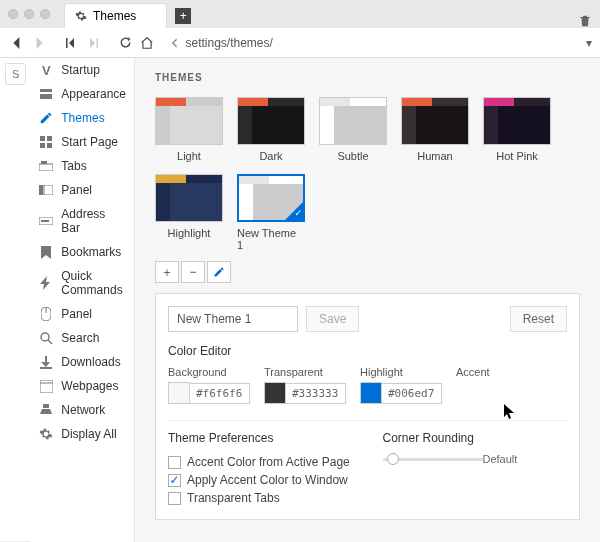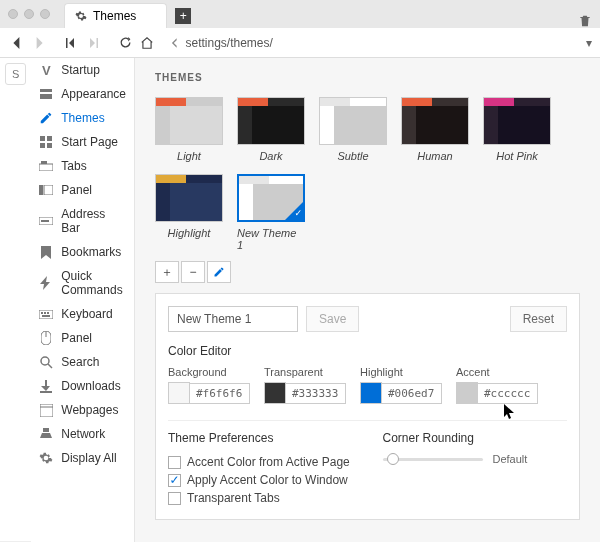--- a/index.html
+++ b/index.html
@@ -31,21 +31,21 @@
 .themes-grid { display:flex; flex-wrap:wrap; gap:12px 14px; margin-bottom:10px; }
 .theme-card { width:68px; display:flex; flex-direction:column; align-items:center; gap:5px; }
 .thumb { width:68px; height:48px; border:1px solid #ccc; position:relative; overflow:hidden; }
 .theme-card.sel .thumb { border:2px solid #006ed7; }
 .sel-mark { position:absolute; bottom:0; right:0; width:0; height:0; border-left:18px solid transparent; border-bottom:18px solid #006ed7; }
 .sel-mark::after { content:"✓"; position:absolute; bottom:-16px; right:1px; color:#fff; font-size:9px; }
 .t-top { height:8px; width:30px; }
 .t-rest { position:absolute; top:8px; left:0; right:0; bottom:0; display:flex; }
 .t-side { width:14px; }
 .t-main { flex:1; }
-.theme-name { font-size:11px; color:#444;font-style:italic; }
+.theme-name { font-size:11px; color:#444; }
 .icon-row { display:flex; gap:2px; margin-bottom:10px; }
 .icon-btn { width:24px; height:22px; border:1px solid #ccc; background:#fff; display:flex; align-items:center; justify-content:center; color:#444; }
 .icon-btn.ed { color:#006ed7; }
 .editor { border:1px solid #ddd; background:#fff; padding:12px; }
 .ed-top { display:flex; align-items:center; gap:8px; margin-bottom:12px; }
 .name-in { padding:5px 8px; border:1px solid #ccc; font-size:12px; width:130px; color:#555; }
 .btn { padding:5px 12px; border:1px solid #ddd; background:#fafafa; color:#aaa; font-size:12px; }
 .btn.reset { margin-left:auto; color:#666; }
 .sec-title { font-size:12px; color:#333; margin-bottom:8px; }
 .colors { display:flex; gap:14px; margin-bottom:16px; position:relative; }
@@ -53,21 +53,21 @@
 .color-lbl { font-size:11px; color:#555; }
 .swatch-row { display:flex; align-items:center; }
 .swatch { width:22px; height:22px; border:1px solid #ccc; }
 .hex { border:1px solid #ccc; border-left:none; padding:3px 6px; font:11px monospace; color:#666; width:60px; }
 .cursor-ptr { position:absolute; left:336px; top:38px; font-size:15px; color:#000; }
 .prefs-row { display:flex; gap:30px; border-top:1px solid #eee; padding-top:10px; }
 .prefs-col { flex:1; }
 .check-row { display:flex; align-items:center; gap:6px; padding:2px 0; font-size:11px; color:#444; }
 .cbox { width:13px; height:13px; border:1px solid #aaa; display:flex; align-items:center; justify-content:center; }
 .cbox.on { color:#006ed7; }
-.slider { display:flex; align-items:center; gap:10px; margin-top:6px; }
+.slider { display:flex; align-items:center; margin-top:6px; }
 .track { width:100px; height:3px; background:#ddd; border-radius:2px; position:relative; }
 .knob { width:12px; height:12px; background:#fff; border:1px solid #aaa; border-radius:50%; position:absolute; top:-5px; left:4px; }
 .slider-lbl { font-size:11px; color:#666; }
 svg { display:block; }
 </style>
 </head>
 <body>
 
 <div class="titlebar">
   <div class="win-btns">
@@ -209,32 +209,20 @@
           </span>
           <span class="lbl">Bookmarks</span>
         </div>
         <div class="side-item">
           <span class="side-ico">
             <svg width="12" height="14" viewBox="0 0 12 14">
               <path fill="#777" d="M7 0L0 8h4l-1 6 7-8H6l1-6z"></path>
             </svg>
           </span>
           <span class="lbl">Quick Commands</span>
-        </div>
-        <div class="side-item">
-          <span class="side-ico">
-            <svg width="14" height="9" viewBox="0 0 14 9">
-              <rect x="0" y="0" width="14" height="9" fill="none" stroke="#777"></rect>
-              <rect x="2" y="2" width="2" height="2" fill="#777"></rect>
-              <rect x="5" y="2" width="2" height="2" fill="#777"></rect>
-              <rect x="8" y="2" width="2" height="2" fill="#777"></rect>
-              <rect x="3" y="5" width="8" height="2" fill="#777"></rect>
-            </svg>
-          </span>
-          <span class="lbl">Keyboard</span>
         </div>
         <div class="side-item">
           <span class="side-ico">
             <svg width="10" height="14" viewBox="0 0 10 14">
               <rect x="0" y="0" width="10" height="14" rx="5" fill="none" stroke="#777"></rect>
               <line x1="5" y1="0" x2="5" y2="6" stroke="#777"></line>
             </svg>
           </span>
           <span class="lbl">Panel</span>
         </div>
@@ -394,24 +382,20 @@
         </div>
         <div class="color-col">
           <div class="color-lbl">Highlight</div>
           <div class="swatch-row">
               <div class="swatch" style="background:#006ed7"></div>
               <input class="hex" value="#006ed7" style="">
             </div>
         </div>
         <div class="color-col">
           <div class="color-lbl">Accent</div>
-          <div class="swatch-row">
-              <div class="swatch" style="background:#cccccc"></div>
-              <input class="hex" value="#cccccc" style="">
-            </div>
         </div>
         <div class="cursor-ptr">
             <svg width="13" height="16" viewBox="0 0 13 16">
               <path fill="#000" d="M0 0l0 13 3-3 2 5 2-1-2-5 5 0z"></path>
             </svg>
           </div>
       </div>
 
       <div class="prefs-row">
         <div class="prefs-col">

